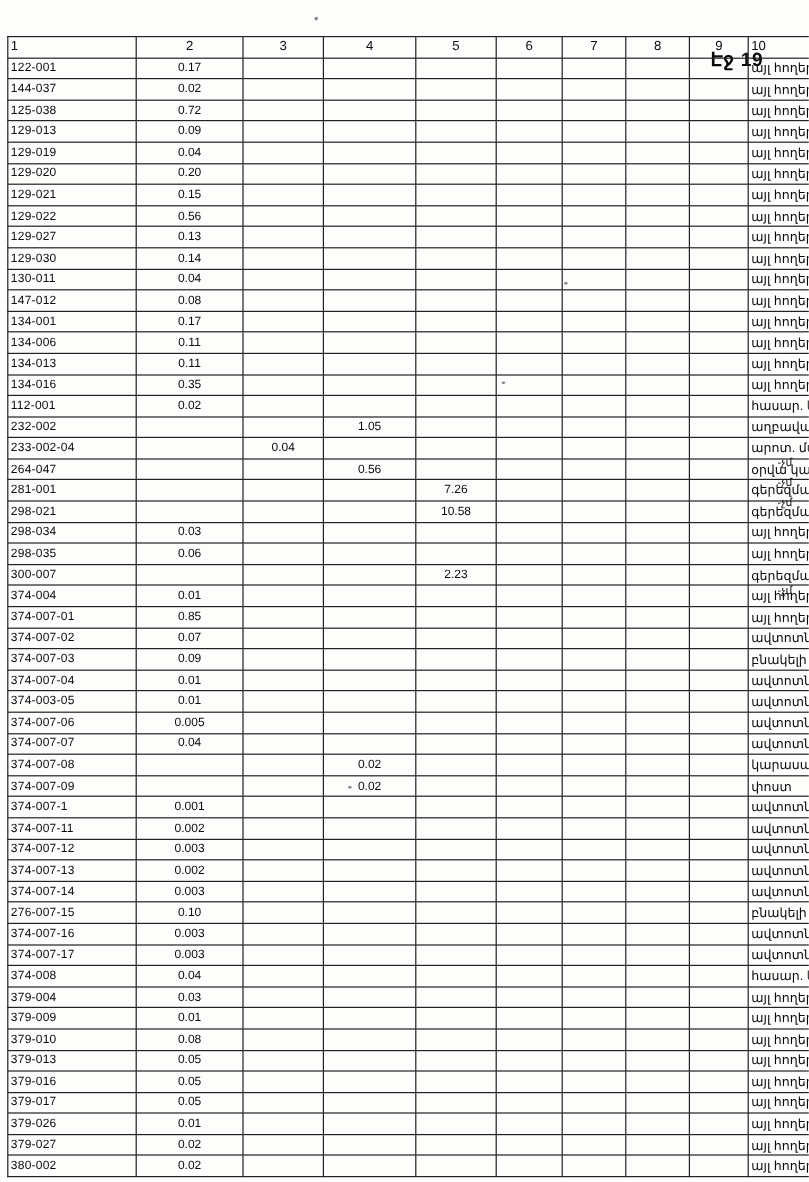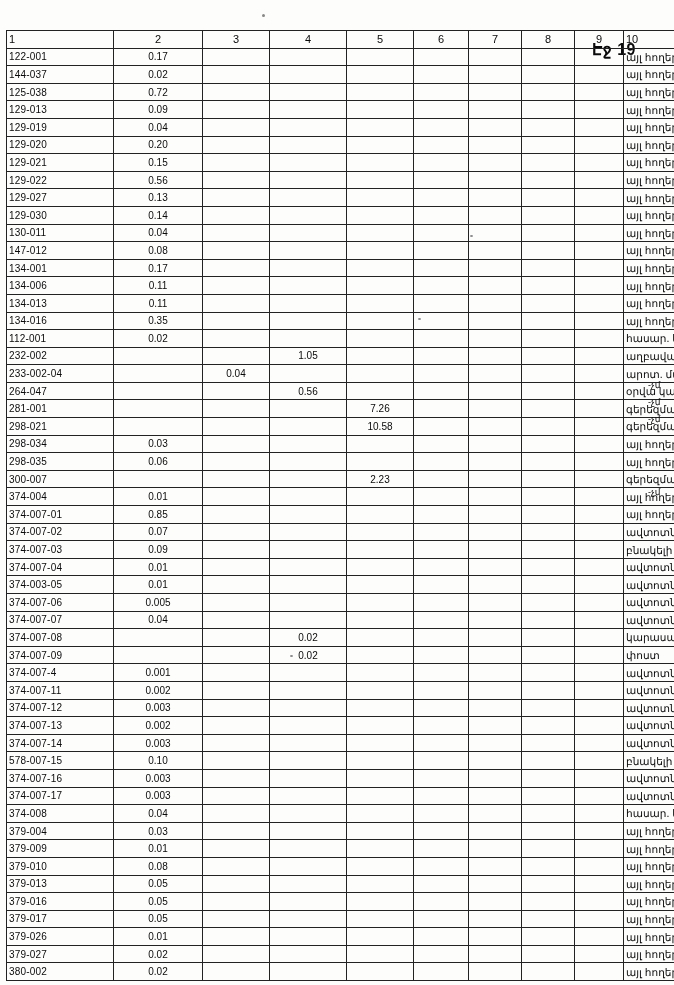--- a/index.html
+++ b/index.html
@@ -530,21 +530,21 @@
             <td class="c2"></td>
             <td class="c3">0.02</td>
             <td class="c4"></td>
             <td class="c5"></td>
             <td class="c6"></td>
             <td class="c7"></td>
             <td class="c8"></td>
             <td class="c9 note">փոստ</td>
           </tr>
           <tr>
-            <td class="c0 code">374-007-4</td>
+            <td class="c0 code">374-007-1</td>
             <td class="c1">0.001</td>
             <td class="c2"></td>
             <td class="c3"></td>
             <td class="c4"></td>
             <td class="c5"></td>
             <td class="c6"></td>
             <td class="c7"></td>
             <td class="c8"></td>
             <td class="c9 note">ավտոտնակ</td>
           </tr>
@@ -590,21 +590,21 @@
             <td class="c2"></td>
             <td class="c3"></td>
             <td class="c4"></td>
             <td class="c5"></td>
             <td class="c6"></td>
             <td class="c7"></td>
             <td class="c8"></td>
             <td class="c9 note">ավտոտնակ</td>
           </tr>
           <tr>
-            <td class="c0 code">578-007-15</td>
+            <td class="c0 code">276-007-15</td>
             <td class="c1">0.10</td>
             <td class="c2"></td>
             <td class="c3"></td>
             <td class="c4"></td>
             <td class="c5"></td>
             <td class="c6"></td>
             <td class="c7"></td>
             <td class="c8"></td>
             <td class="c9 note">բնակելի շենք</td>
           </tr>

